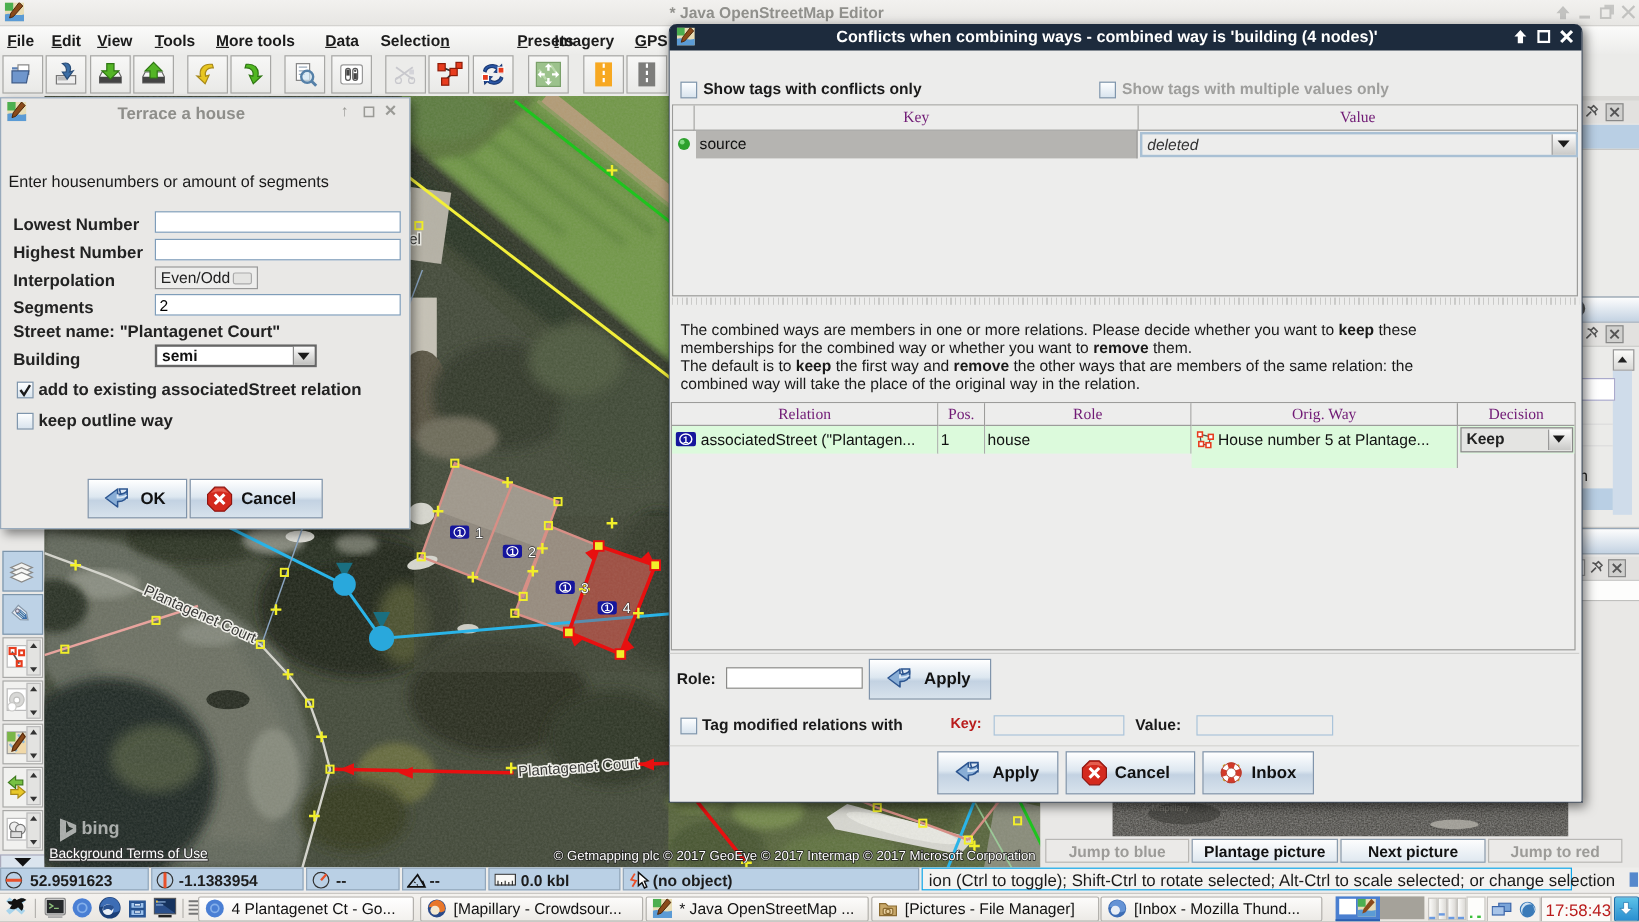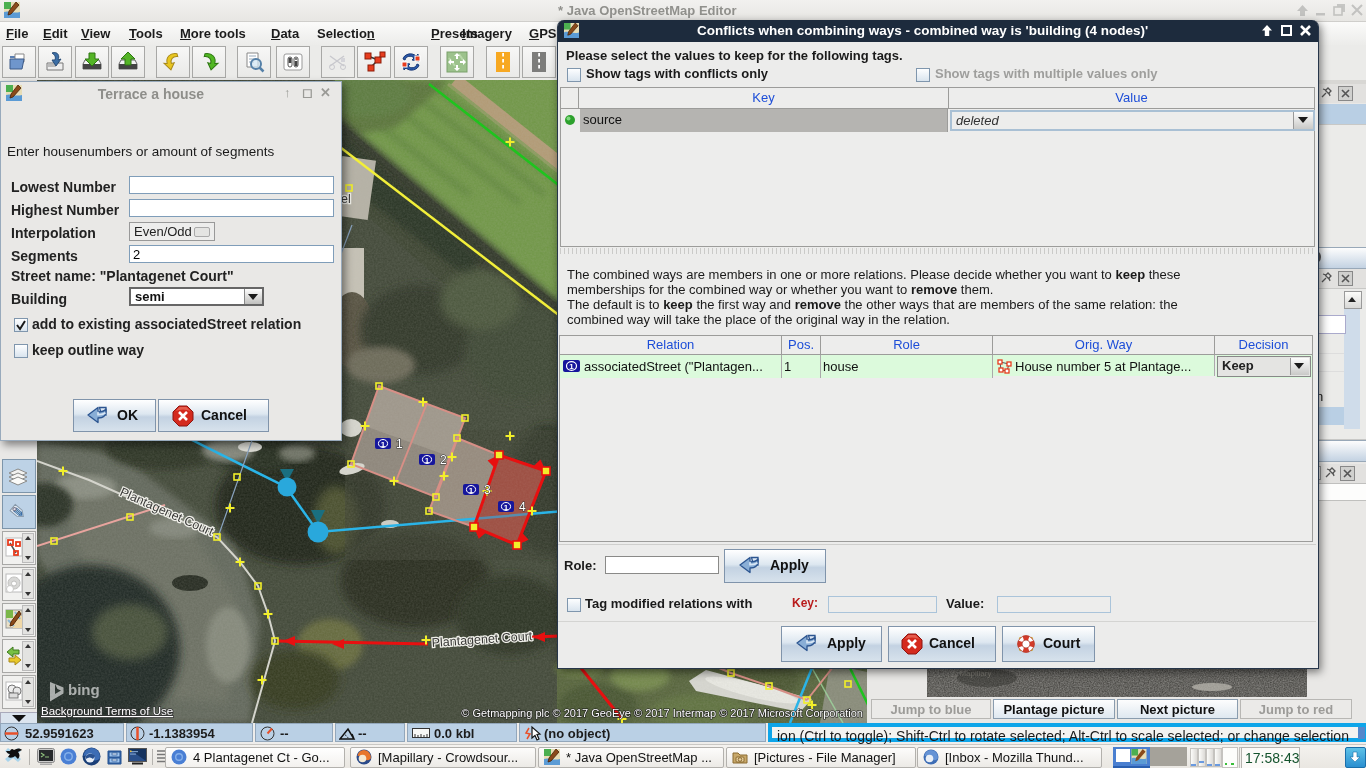--- a/index.html
+++ b/index.html
@@ -34,21 +34,21 @@
 .cbox{position:absolute;width:12px;height:12px;border:1px solid #7f96ad;background:linear-gradient(#fdfeff,#d9e4ee);}
 
 #terrace{left:0px;top:81px;width:340px;height:358px;background:#e9e8e6;border:1px solid #98aabc;
  box-shadow:3px 4px 8px rgba(0,0,0,0.45);}
 #terrace .lbl{position:absolute;font-size:14px;font-weight:bold;color:#222;}
 
 #conflict{left:557px;top:20px;width:760px;height:648px;background:#ececeb;border:1px solid #27364a;border-top:none;
  border-radius:7px 7px 0 0; box-shadow:2px 3px 9px rgba(0,0,0,0.5);}
 #ctitle{left:0;top:0;width:760px;height:22px;background:#1d2b3d;border-radius:6px 6px 0 0;}
 #ctitle .t{position:absolute;left:26px;right:57px;top:3px;text-align:center;color:#fff;font-size:13.5px;font-weight:bold;white-space:nowrap;}
-.tblh{background:#ededec;border-right:1px solid #9c9c9a;box-sizing:border-box;font-size:13px;color:#1d4ed8;text-align:center;}
+.tblh{background:#ededec;border-right:1px solid #9c9c9a;box-sizing:border-box;font-size:13px;color:#701a75;text-align:center;font-family:Liberation Serif, serif;}
 
 #statusbar{left:0;top:723px;width:1366px;height:21px;background:#eeedeb;}
 .sseg{position:absolute;top:0px;height:19px;background:#bad0e5;border:1px solid #93a7bb;box-sizing:border-box;
  font-size:13px;font-weight:bold;color:#1c1c1c;}
 
 #taskbar{left:0;top:744px;width:1366px;height:24px;background:linear-gradient(#f4f2ef,#e9e6e1);border-top:1px solid #cac8c4;}
 .wbtn{position:absolute;top:2px;height:19px;border:1px solid #b3b1ad;border-radius:2px;background:linear-gradient(#fdfcfb,#eceae6);
  font-size:13px;color:#111;}
 .wbtn .ic{position:absolute;left:5px;top:1px;}
 .wbtn .tx{position:absolute;left:27px;top:2px;white-space:nowrap;overflow:hidden;}
@@ -614,21 +614,20 @@
       <svg class="abs" style="left:703px;top:5px;" width="12" height="12">
           <path d="M6 0 L11 5.5 H8.2 V11 H3.8 V5.5 H1z" fill="#fff"></path>
         </svg>
       <svg class="abs" style="left:723px;top:5px;" width="11" height="11">
           <rect x="1" y="1" width="9" height="9" fill="none" stroke="#fff" stroke-width="2"></rect>
         </svg>
       <svg class="abs" style="left:742px;top:5px;" width="11" height="11">
           <path d="M1 1 L10 10 M10 1 L1 10" stroke="#fff" stroke-width="2.6"></path>
         </svg>
     </div>
-    <div class="abs" style="left:8px;top:28px;font-size:13px;font-weight:bold;color:#1a1a1a;">Please select the values to keep for the following tags.</div>
     <div class="cbox" style="left:9px;top:48px;"></div>
     <div class="abs" style="left:28px;top:46px;font-size:13px;font-weight:bold;color:#1a1a1a;">Show tags with conflicts only</div>
     <div class="cbox" style="left:358px;top:48px;"></div>
     <div class="abs" style="left:377px;top:46px;font-size:13px;font-weight:bold;color:#9e9e9c;">Show tags with multiple values only</div>
 
     <div class="abs" style="left:2px;top:67px;width:755px;height:160px;border:1px solid #9c9c9a;background:#ededec;box-sizing:border-box;">
       <div class="abs tblh" style="left:0;top:0;width:18px;height:21px;border-bottom:1px solid #9c9c9a;"></div>
       <div class="abs tblh" style="left:18px;top:0;width:370px;height:21px;border-bottom:1px solid #9c9c9a;padding-top:2px;">Key</div>
       <div class="abs tblh" style="left:388px;top:0;width:365px;height:21px;border-right:none;border-bottom:1px solid #9c9c9a;padding-top:2px;">Value</div>
       <div class="abs" style="left:0;top:21px;width:18px;height:23px;">
@@ -659,21 +658,21 @@
       <div class="abs" style="left:0;top:19px;width:222px;height:23px;background:#dcfadc;border-right:1px solid #aaa;box-sizing:border-box;">
         <svg class="abs" style="left:3px;top:5px;" width="17" height="12">
             <rect width="17" height="12" rx="2" fill="#16169c"></rect>
             <ellipse cx="8.5" cy="6" rx="5" ry="4.3" fill="none" stroke="#fff" stroke-width="1.2"></ellipse>
             <text x="8.5" y="9" font-size="8" font-weight="bold" fill="#fff" text-anchor="middle" font-family="Liberation Sans">1</text>
           </svg>
         <span class="abs" style="left:24px;top:4px;font-size:13px;color:#111;">associatedStreet ("Plantagen...</span>
       </div>
       <div class="abs" style="left:222px;top:19px;width:39px;height:23px;background:#dcfadc;border-right:1px solid #aaa;box-sizing:border-box;font-size:13px;color:#111;padding:4px 0 0 2px;">1</div>
       <div class="abs" style="left:261px;top:19px;width:172px;height:23px;background:#dcfadc;border-right:1px solid #aaa;box-sizing:border-box;font-size:13px;color:#111;padding:4px 0 0 2px;">house</div>
-      <div class="abs" style="left:433px;top:19px;width:222px;height:21px;background:#dcfadc;border-right:1px solid #aaa;box-sizing:border-box;">
+      <div class="abs" style="left:433px;top:19px;width:222px;height:35px;background:#dcfadc;border-right:1px solid #aaa;box-sizing:border-box;">
         <svg class="abs" style="left:4px;top:4px;" width="15" height="15" viewBox="0 0 15 15">
             <path d="M3 3 L12 5 L10 12 L4 11z" fill="none" stroke="#555" stroke-width="1"></path>
             <rect x="1" y="1" width="4" height="4" fill="#fff" stroke="#e73c1e" stroke-width="1.3"></rect>
             <rect x="10" y="3" width="4" height="4" fill="#fff" stroke="#e73c1e" stroke-width="1.3"></rect>
             <rect x="8" y="10" width="4" height="4" fill="#fff" stroke="#e73c1e" stroke-width="1.3"></rect>
             <rect x="2" y="9" width="4" height="4" fill="#fff" stroke="#e73c1e" stroke-width="1.3"></rect>
           </svg>
         <span class="abs" style="left:22px;top:4px;font-size:13px;color:#111;">House number 5 at Plantage...</span>
       </div>
       <div class="abs" style="left:656px;top:19px;width:96px;height:23px;background:#dcfadc;">
@@ -725,21 +724,21 @@
     <div class="jbtn" style="left:444px;top:606px;width:91px;height:34px;">
       <svg style="position:absolute;left:12px;top:6px;" width="22" height="22" viewBox="0 0 22 22">
           <g stroke="#c8a018" stroke-width="2.2">
             <path d="M4.5 4.5 l3 3 M17.5 4.5 l-3 3 M4.5 17.5 l3 -3 M17.5 17.5 l-3 -3"></path>
           </g>
           <circle cx="11" cy="11" r="8.2" fill="#fff"></circle>
           <path d="M7.5 3 A 8.6 8.6 0 0 1 14.5 3 L13 7.5 A 4 4 0 0 0 9 7.5z M19 7.5 A 8.6 8.6 0 0 1 19 14.5 L14.5 13 A 4 4 0 0 0 14.5 9z M14.5 19 A 8.6 8.6 0 0 1 7.5 19 L9 14.5 A 4 4 0 0 0 13 14.5z M3 14.5 A 8.6 8.6 0 0 1 3 7.5 L7.5 9 A 4 4 0 0 0 7.5 13z" fill="#d43a2a"></path>
           <circle cx="11" cy="11" r="8.2" fill="none" stroke="#b04030" stroke-width="0.8"></circle>
           <circle cx="11" cy="11" r="4" fill="#fff" stroke="#b04030" stroke-width="0.8"></circle>
         </svg>
-      <span class="abs" style="left:40px;top:8px;">Court</span>
+      <span class="abs" style="left:40px;top:8px;">Inbox</span>
     </div>
   </div>
   <div class="abs" id="statusbar">
     <div class="sseg" style="left:0px;width:124px;">
         <svg style="position:absolute;left:3px;top:2px;" width="15" height="15">
           <circle cx="7.5" cy="7.5" r="6.5" fill="none" stroke="#333"></circle>
           <path d="M1 7.5 h13" stroke="#e8502a" stroke-width="2.5"></path>
         </svg>
         <span style="position:absolute;left:24px;top:2px;">52.9591623</span>
       </div>
@@ -771,21 +770,21 @@
         </svg>
         <span style="position:absolute;left:26px;top:2px;">0.0 kbl</span>
       </div>
     <div class="sseg" style="left:519px;width:247px;">
         <svg style="position:absolute;left:4px;top:1px;" width="18" height="17">
           <path d="M8 2 L8 13 L11 10.5 L13 15 L15 14 L13 9.5 L16 9z" fill="#fff" stroke="#111" stroke-width="1.2"></path>
           <path d="M5 3 l-3 5 4 1 -3 5" fill="none" stroke="#e8502a" stroke-width="1.5"></path>
         </svg>
         <span style="position:absolute;left:24px;top:2px;">(no object)</span>
       </div>
-    <div class="abs" style="left:768px;top:0px;width:598px;height:19px;background:#f4f3f1;border:4px solid #0ea5e9;box-sizing:border-box;font-size:14px;color:#1a1a1a;">
+    <div class="abs" style="left:768px;top:0px;width:542px;height:19px;background:#f4f3f1;border:1px solid #0ea5e9;box-sizing:border-box;font-size:14px;color:#1a1a1a;">
         <span style="position:absolute;left:5px;top:1px;white-space:nowrap;">ion (Ctrl to toggle); Shift-Ctrl to rotate selected; Alt-Ctrl to scale selected; or change selection</span>
       </div>
     <div class="abs" style="left:1358px;top:4px;width:7px;height:12px;background:#5588cc;"></div>
   </div>
   <div class="abs" id="taskbar">
     <svg class="abs" style="left:3px;top:2px;" width="22" height="19" viewBox="0 0 22 19">
         <path d="M2 2 l5 4 -5 4 3 3 5 -4 5 4 3 -3 -5 -4 5 -4 -3 -3 -5 4 -5 -4z" fill="#a8d4ec" transform="translate(0,2)"></path>
         <path d="M11 3 c3 -2 6 -2 8 0 l-4 2 c2 2 2 5 0 7 l-3 -3 c-2 2 -5 2 -7 1 l2 -3 c-2 0 -3 -1 -4 -3 l4 0 c1 -2 2 -3 4 -1z" fill="#111"></path>
       </svg>
     <div class="abs" style="left:29px;top:4px;width:1px;height:16px;background:#b5b3af;"></div>
@@ -894,21 +893,21 @@
     <div class="abs" style="left:1239px;top:2px;width:43px;height:20px;background:#f3f1ee;border:1px solid #c2c0bc;">
       <svg class="abs" style="left:3px;top:4px;" width="17" height="12">
           <rect x="6" y="0.5" width="10" height="7" fill="#7aa4d8" stroke="#3a64a8"></rect>
           <rect x="0.5" y="3.5" width="10" height="7" fill="#a8c4e8" stroke="#3a64a8"></rect>
         </svg>
       <svg class="abs" style="left:26px;top:3px;" width="14" height="14">
           <circle cx="7" cy="7" r="6.5" fill="#3a7ab8"></circle>
           <path d="M7 1 a6 6 0 0 1 5 8 a4 4 0 0 0 -5 -6 a6 6 0 0 0 -4 8 a6 6 0 0 1 4 -10z" fill="#cfe2f2"></path>
         </svg>
     </div>
-    <div class="abs" style="left:1241px;top:2px;width:57px;height:20px;background:#fbfaf8;border:1px solid #b5b3af;font-size:14px;color:#14532d;">
+    <div class="abs" style="left:1284px;top:2px;width:57px;height:20px;background:#fbfaf8;border:1px solid #b5b3af;font-size:14px;color:#b91c1c;">
         <span style="position:absolute;left:3px;top:2px;">17:58:43</span>
       </div>
     <div class="abs" style="left:1345px;top:2px;width:19px;height:19px;background:linear-gradient(#5dc2e8,#2a8fd0);border:1px solid #1a6faa;border-radius:2px;">
         <svg style="position:absolute;left:3px;top:3px;" width="12" height="12">
           <path d="M6 11 L1 6 h3 V1 h4 v5 h3z" fill="#fff" stroke="#1a6faa" stroke-width="0.6"></path>
         </svg>
       </div>
   </div>
 </div>
 

